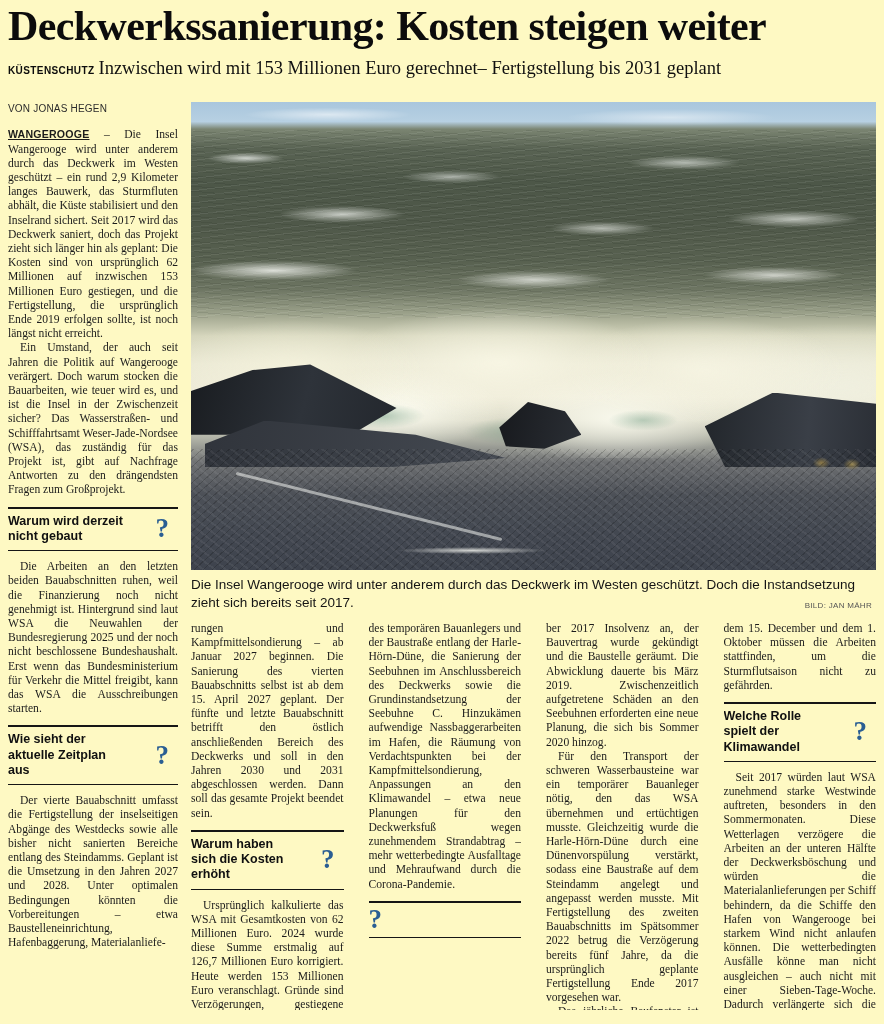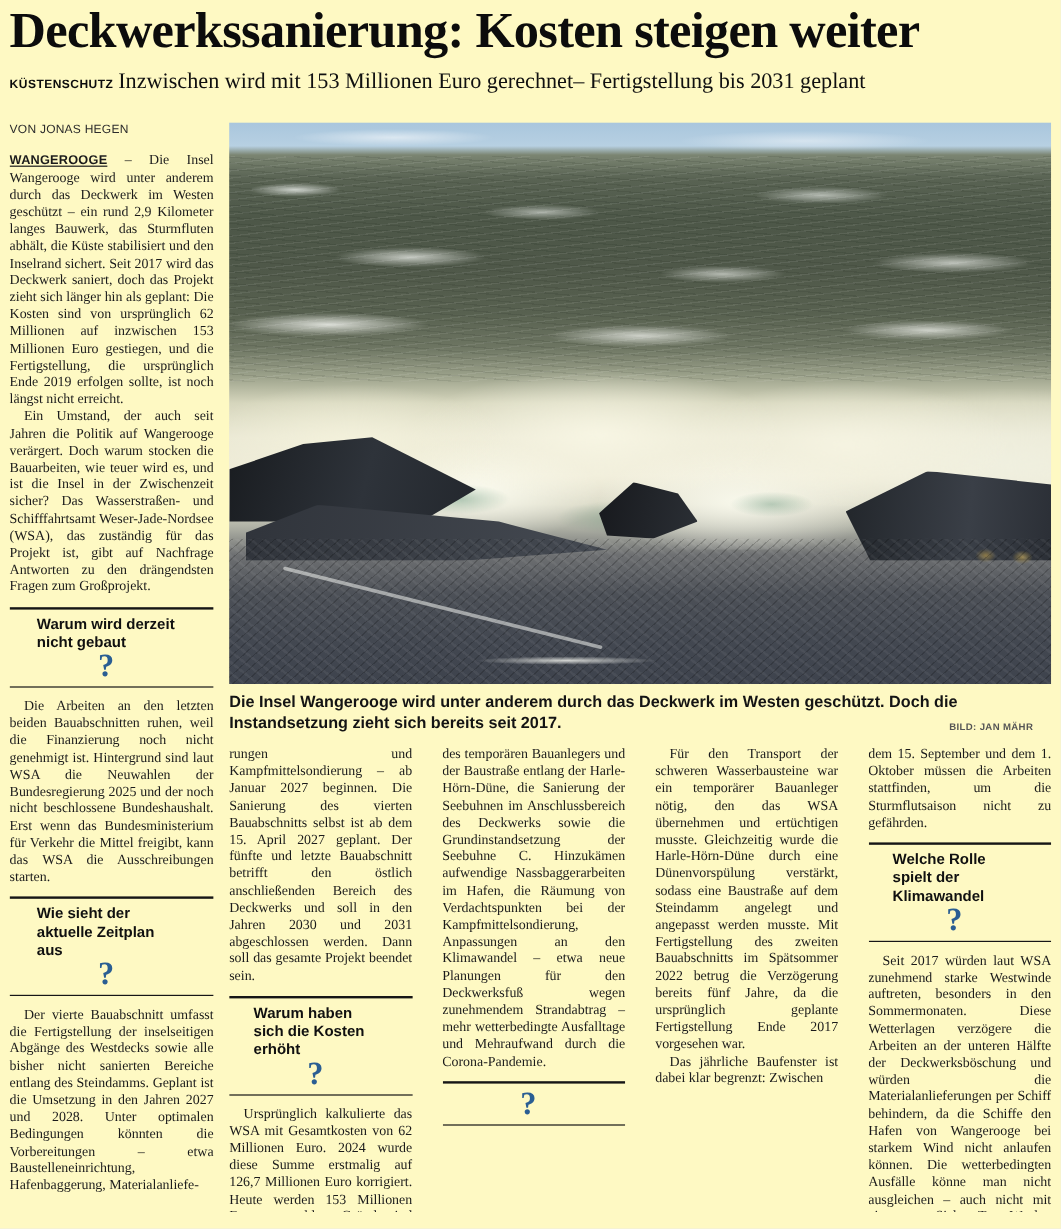--- a/index.html
+++ b/index.html
@@ -38,21 +38,21 @@
     hyphens:auto; -webkit-hyphens:auto; overflow-wrap:break-word; color:#1b1b1b;
   }
   .indent { text-indent:12px; }
   .loc {
     font-family:"Liberation Sans", sans-serif; font-weight:700;
     font-size:10.6px; letter-spacing:0.2px;text-decoration:underline;
   }
   .qa {
     display:flex; justify-content:space-between; align-items:center;
     border-top:2px solid #161616; border-bottom:1.5px solid #161616;
-    padding:5px 2px 6px 0; margin:9px 0 9px 0;flex-direction:column;
+    padding:5px 2px 6px 0; margin:9px 0 9px 0;
   }
   .q-text {
     font-family:"Liberation Sans", sans-serif; font-weight:700;
     font-size:12.5px; line-height:1.22; color:#101010; width:73%;
   }
   .q-mark {
     font-family:"Liberation Serif", serif; font-size:27px; font-weight:600;
     color:#2a5e93; line-height:0.85; padding-right:7px;
   }
   
@@ -116,21 +116,21 @@
       radial-gradient(12px 8px at 75% 55%, #95834f, transparent 72%); }
   .ph-fore-tex { left:0; top:74%; width:100%; height:26%;
     background:
       repeating-linear-gradient(38deg, rgba(255,255,255,.05) 0 2px, transparent 2px 7px),
       repeating-linear-gradient(-42deg, rgba(0,0,0,.18) 0 1px, transparent 1px 6px); }
   .ph-foamline { left:6%; top:86%; width:40%; height:3px;
     background:rgba(240,242,238,.55); transform:rotate(14deg); border-radius:3px; }
   .ph-foamline2 { left:30%; top:95%; width:22%; height:7px; border-radius:50%;
     background:radial-gradient(closest-side, rgba(245,246,240,.8), transparent); }
   
-  .caption-row { position:relative; margin:6px 15px 8px 0; flex:0 0 auto;font-weight:bold; }
+  .caption-row { position:relative; margin:6px 4px 8px 0; flex:0 0 auto; }
   .caption {
     margin:0; font-family:"Liberation Sans", sans-serif; font-size:13.5px;
     line-height:1.32; color:#141414;
   }
   .credit {
     position:absolute; right:0; bottom:2px;
     font-family:"Liberation Sans", sans-serif; font-size:8px;
     letter-spacing:0.3px; color:#555;
   }
 </style>
@@ -203,26 +203,27 @@
         </div>
 
         <div class="col">
           <p class="body">des temporären Bauanlegers und der Baustraße entlang der Harle-Hörn-Düne, die Sanierung der Seebuhnen im Anschlussbereich des Deckwerks sowie die Grundinstandsetzung der Seebuhne C. Hinzukämen aufwendige Nassbaggerarbeiten im Hafen, die Räumung von Verdachtspunkten bei der Kampfmittelsondierung, Anpassungen an den Klimawandel – etwa neue Planungen für den Deckwerksfuß wegen zunehmendem Strandabtrag – mehr wetterbedingte Ausfalltage und Mehraufwand durch die Corona-Pandemie.</p>
           <div class="qa">
             <div class="q-mark">?</div>
           </div>
         </div>
 
         <div class="col">
+          <p class="body">ber 2017 Insolvenz an, der Bauvertrag wurde gekündigt und die Baustelle geräumt. Die Abwicklung dauerte bis März 2019. Zwischenzeitlich aufgetretene Schäden an den Seebuhnen erforderten eine neue Planung, die sich bis Sommer 2020 hinzog.</p>
           <p class="body indent">Für den Transport der schweren Wasserbausteine war ein temporärer Bauanleger nötig, den das WSA übernehmen und ertüchtigen musste. Gleichzeitig wurde die Harle-Hörn-Düne durch eine Dünenvorspülung verstärkt, sodass eine Baustraße auf dem Steindamm angelegt und angepasst werden musste. Mit Fertigstellung des zweiten Bauabschnitts im Spätsommer 2022 betrug die Verzögerung bereits fünf Jahre, da die ursprünglich geplante Fertigstellung Ende 2017 vorgesehen war.</p>
           <p class="body indent">Das jährliche Baufenster ist dabei klar begrenzt: Zwischen</p>
         </div>
 
         <div class="col">
-          <p class="body">dem 15. September und dem 1. Oktober müssen die Arbeiten stattfinden, um die Sturmflutsaison nicht zu gefährden.</p>
+          <p class="body">dem 15. December und dem 1. Oktober müssen die Arbeiten stattfinden, um die Sturmflutsaison nicht zu gefährden.</p>
           <div class="qa">
             <div class="q-text">Welche Rolle spielt der Klimawandel</div>
             <div class="q-mark">?</div>
           </div>
           <p class="body indent">Seit 2017 würden laut WSA zunehmend starke Westwinde auftreten, besonders in den Sommermonaten. Diese Wetterlagen verzögere die Arbeiten an der unteren Hälfte der Deckwerksböschung und würden die Materialanlieferungen per Schiff behindern, da die Schiffe den Hafen von Wangerooge bei starkem Wind nicht anlaufen können. Die wetterbedingten Ausfälle könne man nicht ausgleichen – auch nicht mit einer Sieben-Tage-Woche. Dadurch verlängerte sich die Bauzeit der verbleibenden Abschnitte von ursprünglich zwei auf vier Jahre.</p>
         </div>
 
       </div>
     </div>
   </div>

